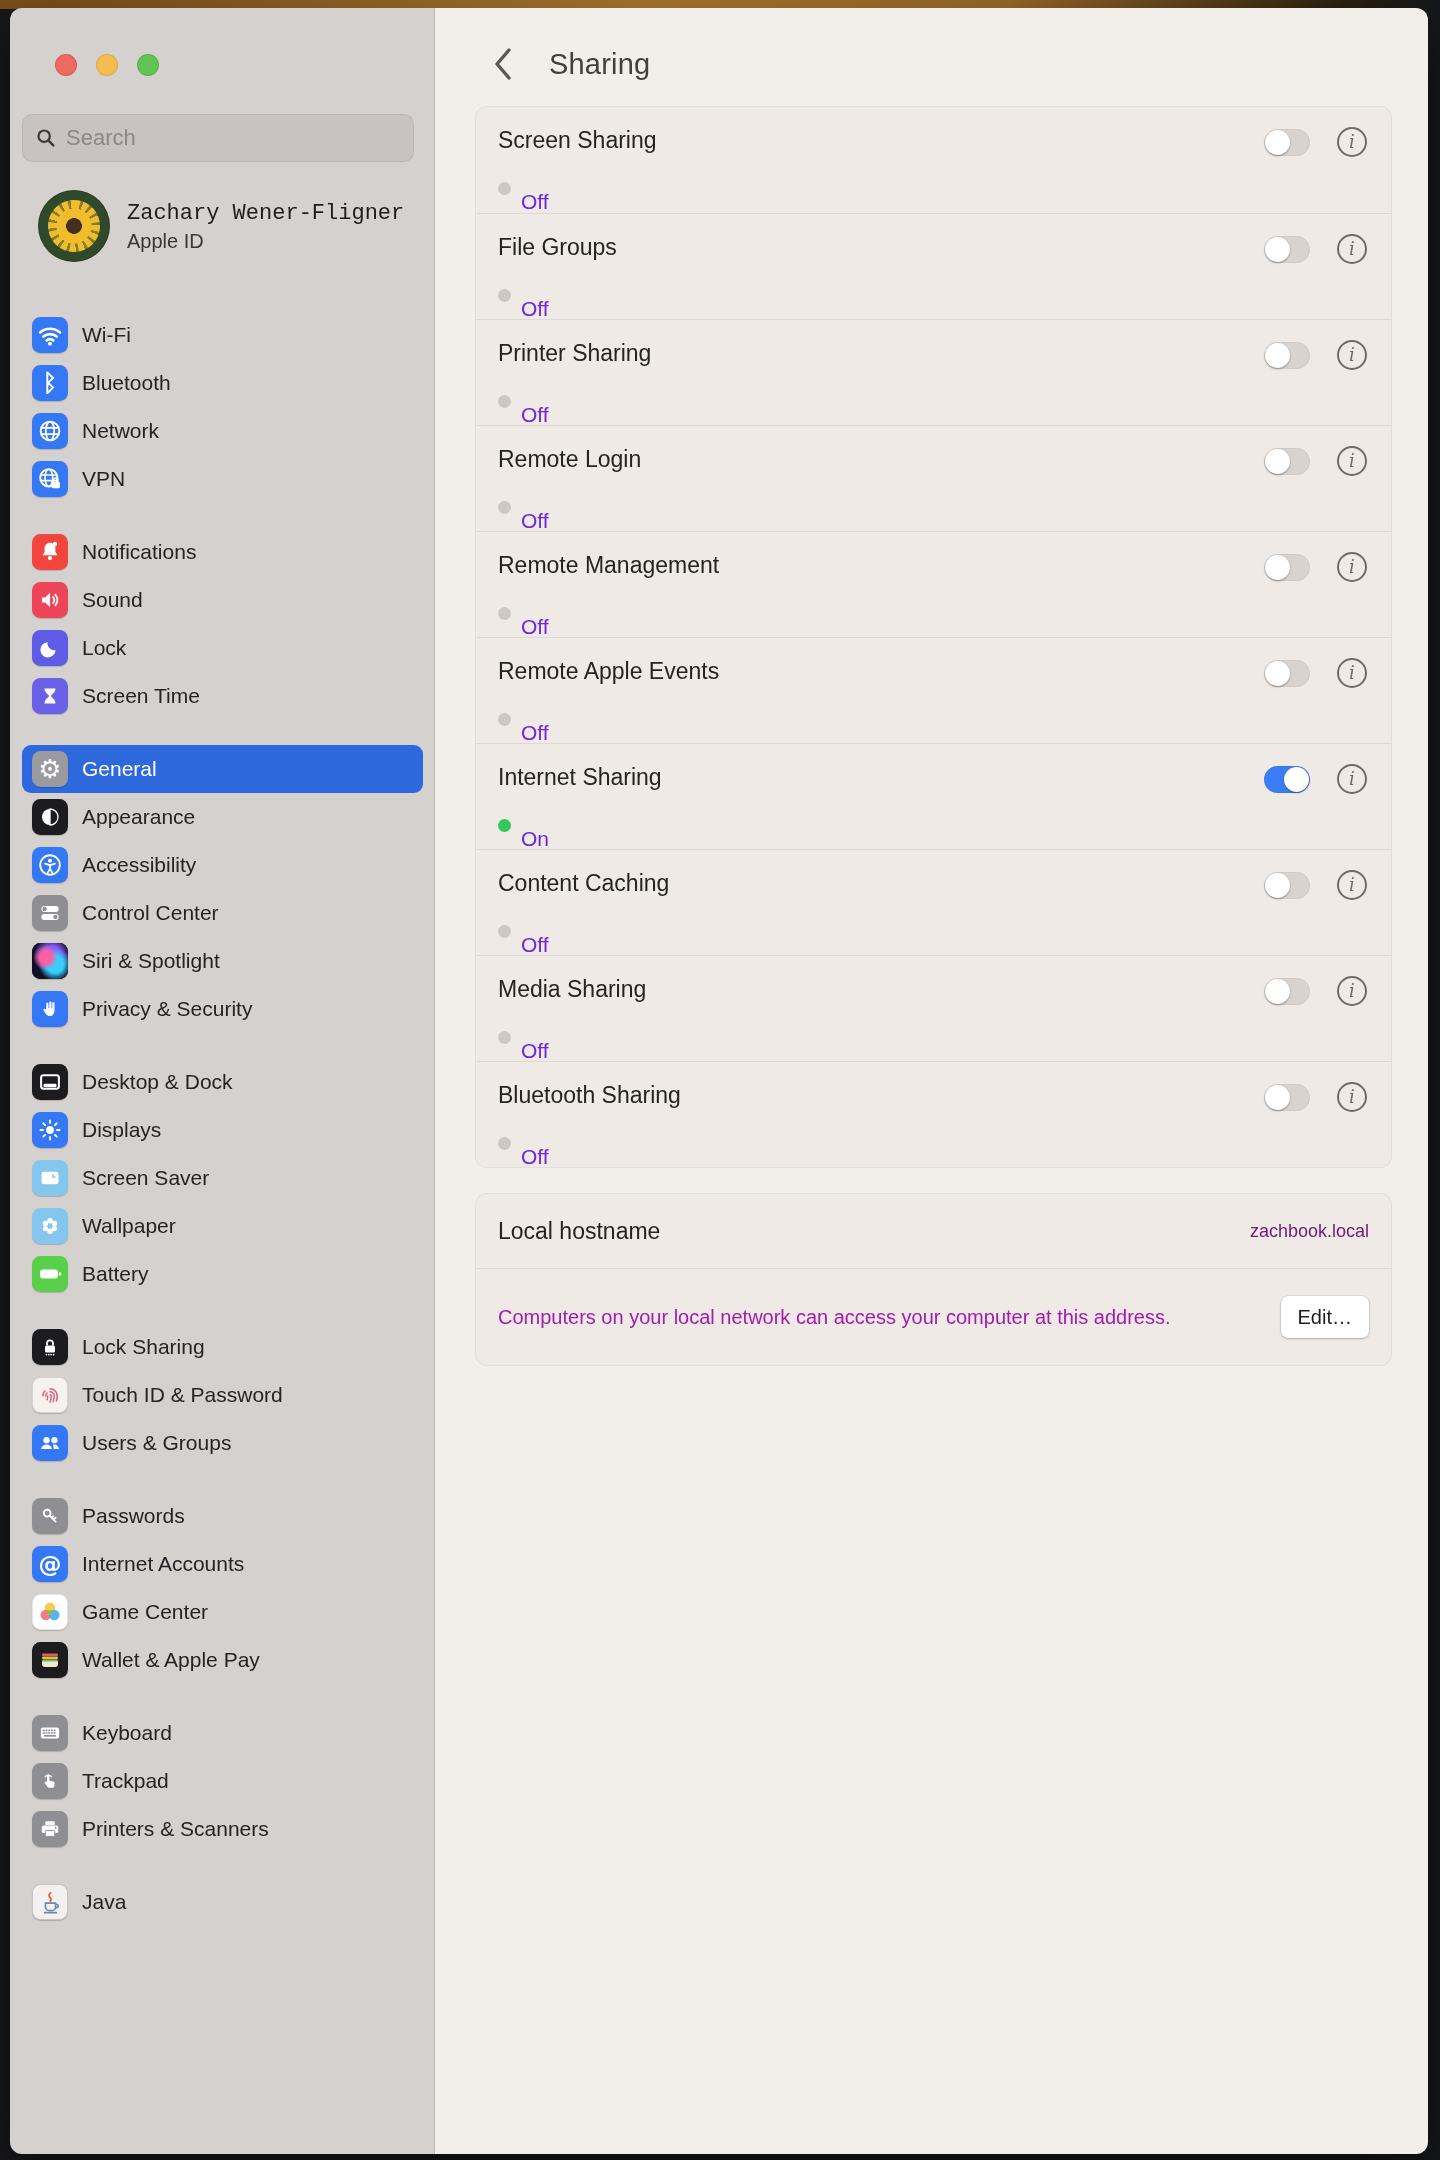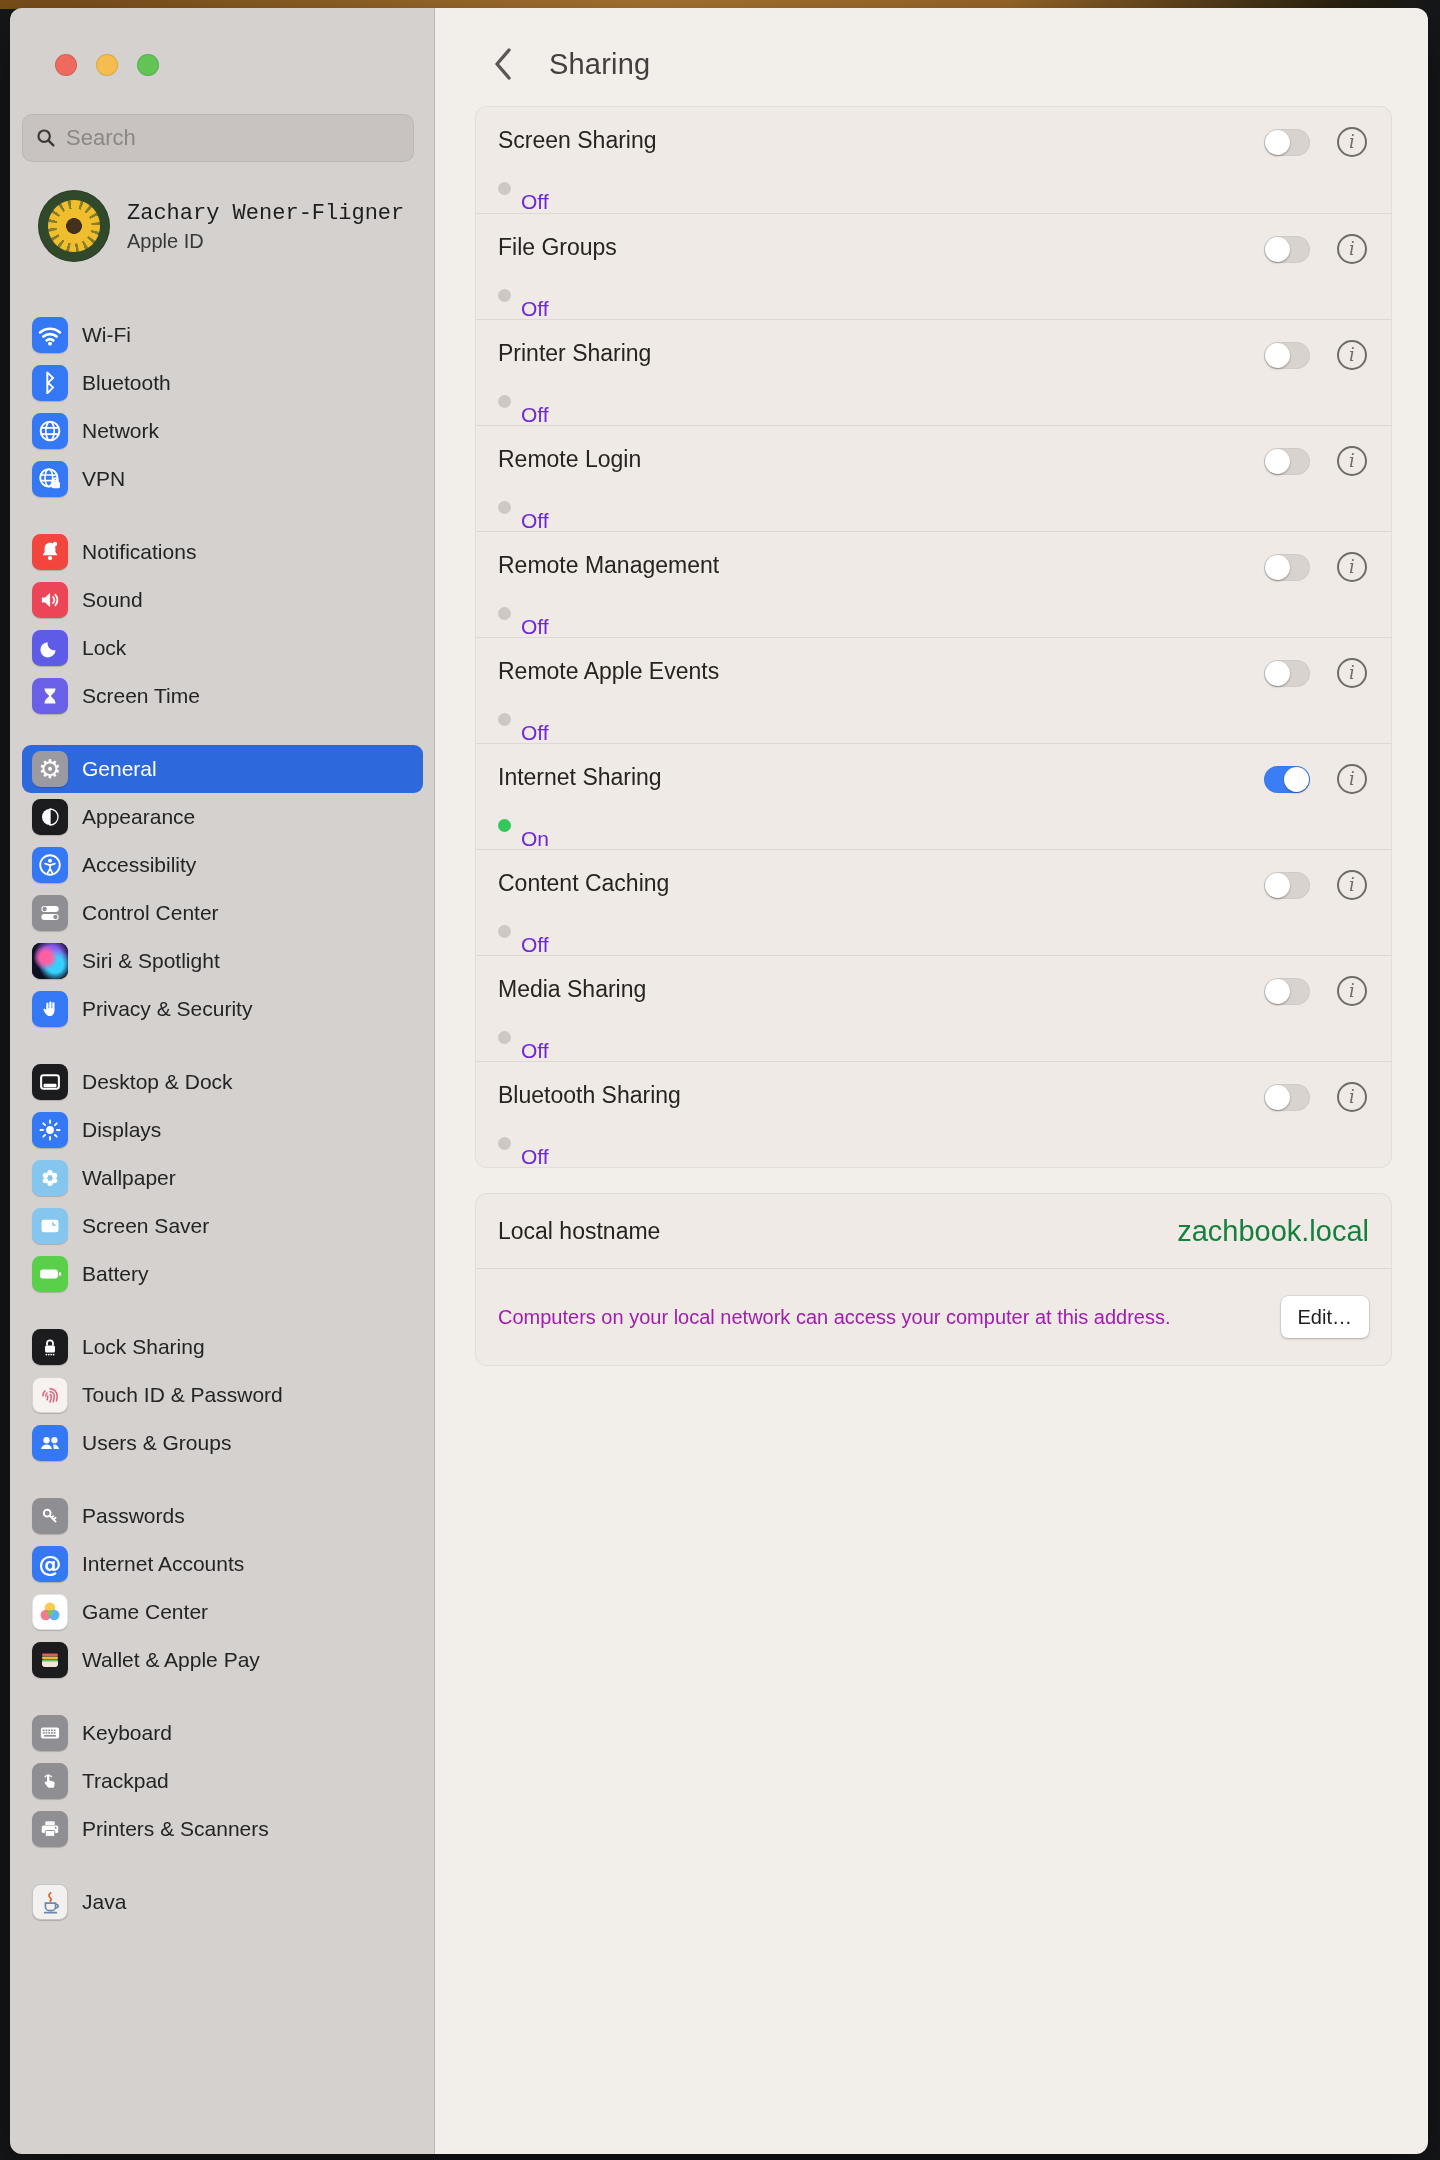--- a/index.html
+++ b/index.html
@@ -111,21 +111,21 @@
     box-sizing:border-box;display:flex;align-items:center;justify-content:center;
     color:#6e6b68;font-family:"DejaVu Serif",serif;font-size:18px;font-style:italic;
     line-height:1;padding-bottom:1px;
   }
   .card.hostcard{top:1185px;}
   .hostrow{
     height:74px;display:flex;align-items:center;justify-content:space-between;
     padding:0 22px;border-bottom:1px solid rgba(0,0,0,.075);
   }
   .hostlabel{font-size:23px;color:#262420;}
-  .hostvalue{font-size:29px;color:#15803d;}
+  .hostvalue{font-size:18px;color:#701a75;}
   .hostdesc{
     min-height:96px;display:flex;align-items:center;justify-content:space-between;
     padding:14px 22px;box-sizing:border-box;gap:20px;
   }
   .desctext{font-size:20px;color:#a21caf;line-height:28px;max-width:680px;text-align:center;}
   .editbtn{
     background:#ffffff;border-radius:7px;height:42px;padding:0 17px;
     display:flex;align-items:center;font-size:20px;color:#1f1e1c;
     box-shadow:0 0 0 .5px rgba(0,0,0,.12),0 1px 2.5px rgba(0,0,0,.22);
     white-space:nowrap;
@@ -319,42 +319,42 @@
                   <line x1="5.8" y1="18.2" x2="7.5" y2="16.5"></line>
                   <line x1="16.5" y1="7.5" x2="18.2" y2="5.8"></line>
                 </g>
               </svg>
             </span>
             <span class="nav-label">Displays</span>
           </div>
           <div class="nav-item">
             <span class="nav-icon" style="background: rgb(133, 198, 238);">
               <svg width="26" height="26" viewBox="0 0 24 24">
+                <rect x="4.2" y="6.2" width="15.6" height="11.6" rx="2" fill="#fff"></rect>
+                <circle cx="15.8" cy="10" r="2" fill="#85c6ee"></circle>
+                <circle cx="16.8" cy="9.2" r="1.6" fill="#fff"></circle>
+              </svg>
+            </span>
+            <span class="nav-label">Screen Saver</span>
+          </div>
+          <div class="nav-item">
+            <span class="nav-icon" style="background: rgb(133, 198, 238);">
+              <svg width="26" height="26" viewBox="0 0 24 24">
                 <g fill="#fff">
                   <circle cx="12" cy="7.2" r="2.5"></circle>
                   <circle cx="16.2" cy="9.6" r="2.5"></circle>
                   <circle cx="16.2" cy="14.4" r="2.5"></circle>
                   <circle cx="12" cy="16.8" r="2.5"></circle>
                   <circle cx="7.8" cy="14.4" r="2.5"></circle>
                   <circle cx="7.8" cy="9.6" r="2.5"></circle>
                 </g>
                 <circle cx="12" cy="12" r="2.1" fill="#85c6ee"></circle>
               </svg>
             </span>
             <span class="nav-label">Wallpaper</span>
-          </div>
-          <div class="nav-item">
-            <span class="nav-icon" style="background: rgb(133, 198, 238);">
-              <svg width="26" height="26" viewBox="0 0 24 24">
-                <rect x="4.2" y="6.2" width="15.6" height="11.6" rx="2" fill="#fff"></rect>
-                <circle cx="15.8" cy="10" r="2" fill="#85c6ee"></circle>
-                <circle cx="16.8" cy="9.2" r="1.6" fill="#fff"></circle>
-              </svg>
-            </span>
-            <span class="nav-label">Screen Saver</span>
           </div>
           <div class="nav-item">
             <span class="nav-icon" style="background: rgb(90, 208, 74);">
               <svg width="28" height="28" viewBox="0 0 24 24">
                 <rect x="3.4" y="8.2" width="15.4" height="7.6" rx="2.6" fill="#fff"></rect>
                 <rect x="19.6" y="10.6" width="2" height="2.8" rx="1" fill="#fff"></rect>
               </svg>
             </span>
             <span class="nav-label">Battery</span>
           </div>

